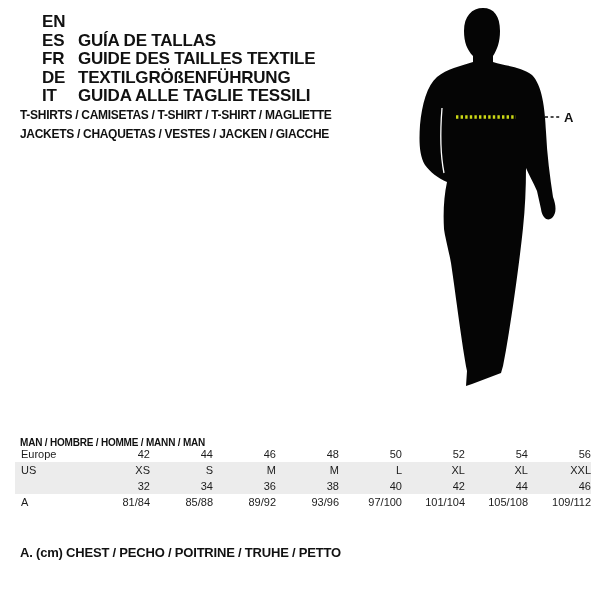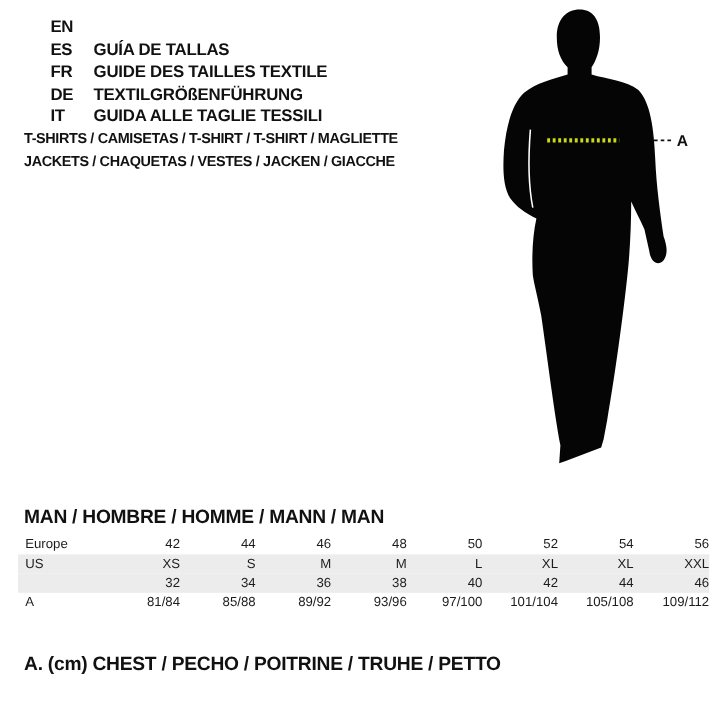--- a/index.html
+++ b/index.html
@@ -6,48 +6,48 @@
   body{
     width:600px;height:600px;position:relative;overflow:hidden;
     background:#ffffff;
     font-family:"Liberation Sans", sans-serif;
     color:#111;
   }
   .canvas{position:absolute;inset:0;}
 
   
   .lang-list{position:absolute;left:22px;top:13px;}
-  .lang-row{display:flex;line-height:18.5px;font-size:14px;font-weight:700;letter-spacing:-0.2px;padding-left:20px;}
+  .lang-row{display:flex;line-height:18.5px;font-size:17px;font-weight:700;letter-spacing:-0.2px;padding-left:20px;}
   .lang-code{width:36px;flex:0 0 36px;}
   .lang-label{white-space:nowrap;}
 
   
   .categories{position:absolute;left:20px;top:106px;
     font-size:12px;font-weight:700;line-height:18.5px;letter-spacing:-0.3px;white-space:nowrap;}
 
   
   .figure{position:absolute;left:410px;top:5px;width:170px;height:395px;}
   .figure text{font-family:"Liberation Sans", sans-serif;font-size:13px;font-weight:700;fill:#111;}
 
   
-  .section-title{position:absolute;left:20px;top:423px;
-    font-size:16px;font-weight:700;letter-spacing:-0.2px;white-space:nowrap;}
+  .section-title{position:absolute;left:20px;top:437px;
+    font-size:10px;font-weight:700;letter-spacing:-0.2px;white-space:nowrap;}
 
   
   .size-table{position:absolute;left:15px;top:446px;width:576px;font-size:11px;color:#1c1c1c;}
   .thead{height:16px;line-height:16px;background:#c8c8c8;padding-left:6px;color:#222;
     letter-spacing:-0.2px;}
   .trow{display:flex;height:16px;line-height:16px;}
   .trow.alt{background:#ececec;}
   .tlabel{flex:0 0 72px;width:72px;padding-left:6px;box-sizing:border-box;}
   .tcell{flex:1;text-align:right;}
 
   
   .footnote{position:absolute;left:20px;top:545px;
-    font-size:16px;font-weight:700;letter-spacing:-0.2px;white-space:nowrap;}
+    font-size:13px;font-weight:700;letter-spacing:-0.2px;white-space:nowrap;}
 </style>
 </head>
 <body>
 
 <div class="canvas">
 
   <div class="lang-list">
     <div class="lang-row">
       <span class="lang-code">EN</span>
     </div>

